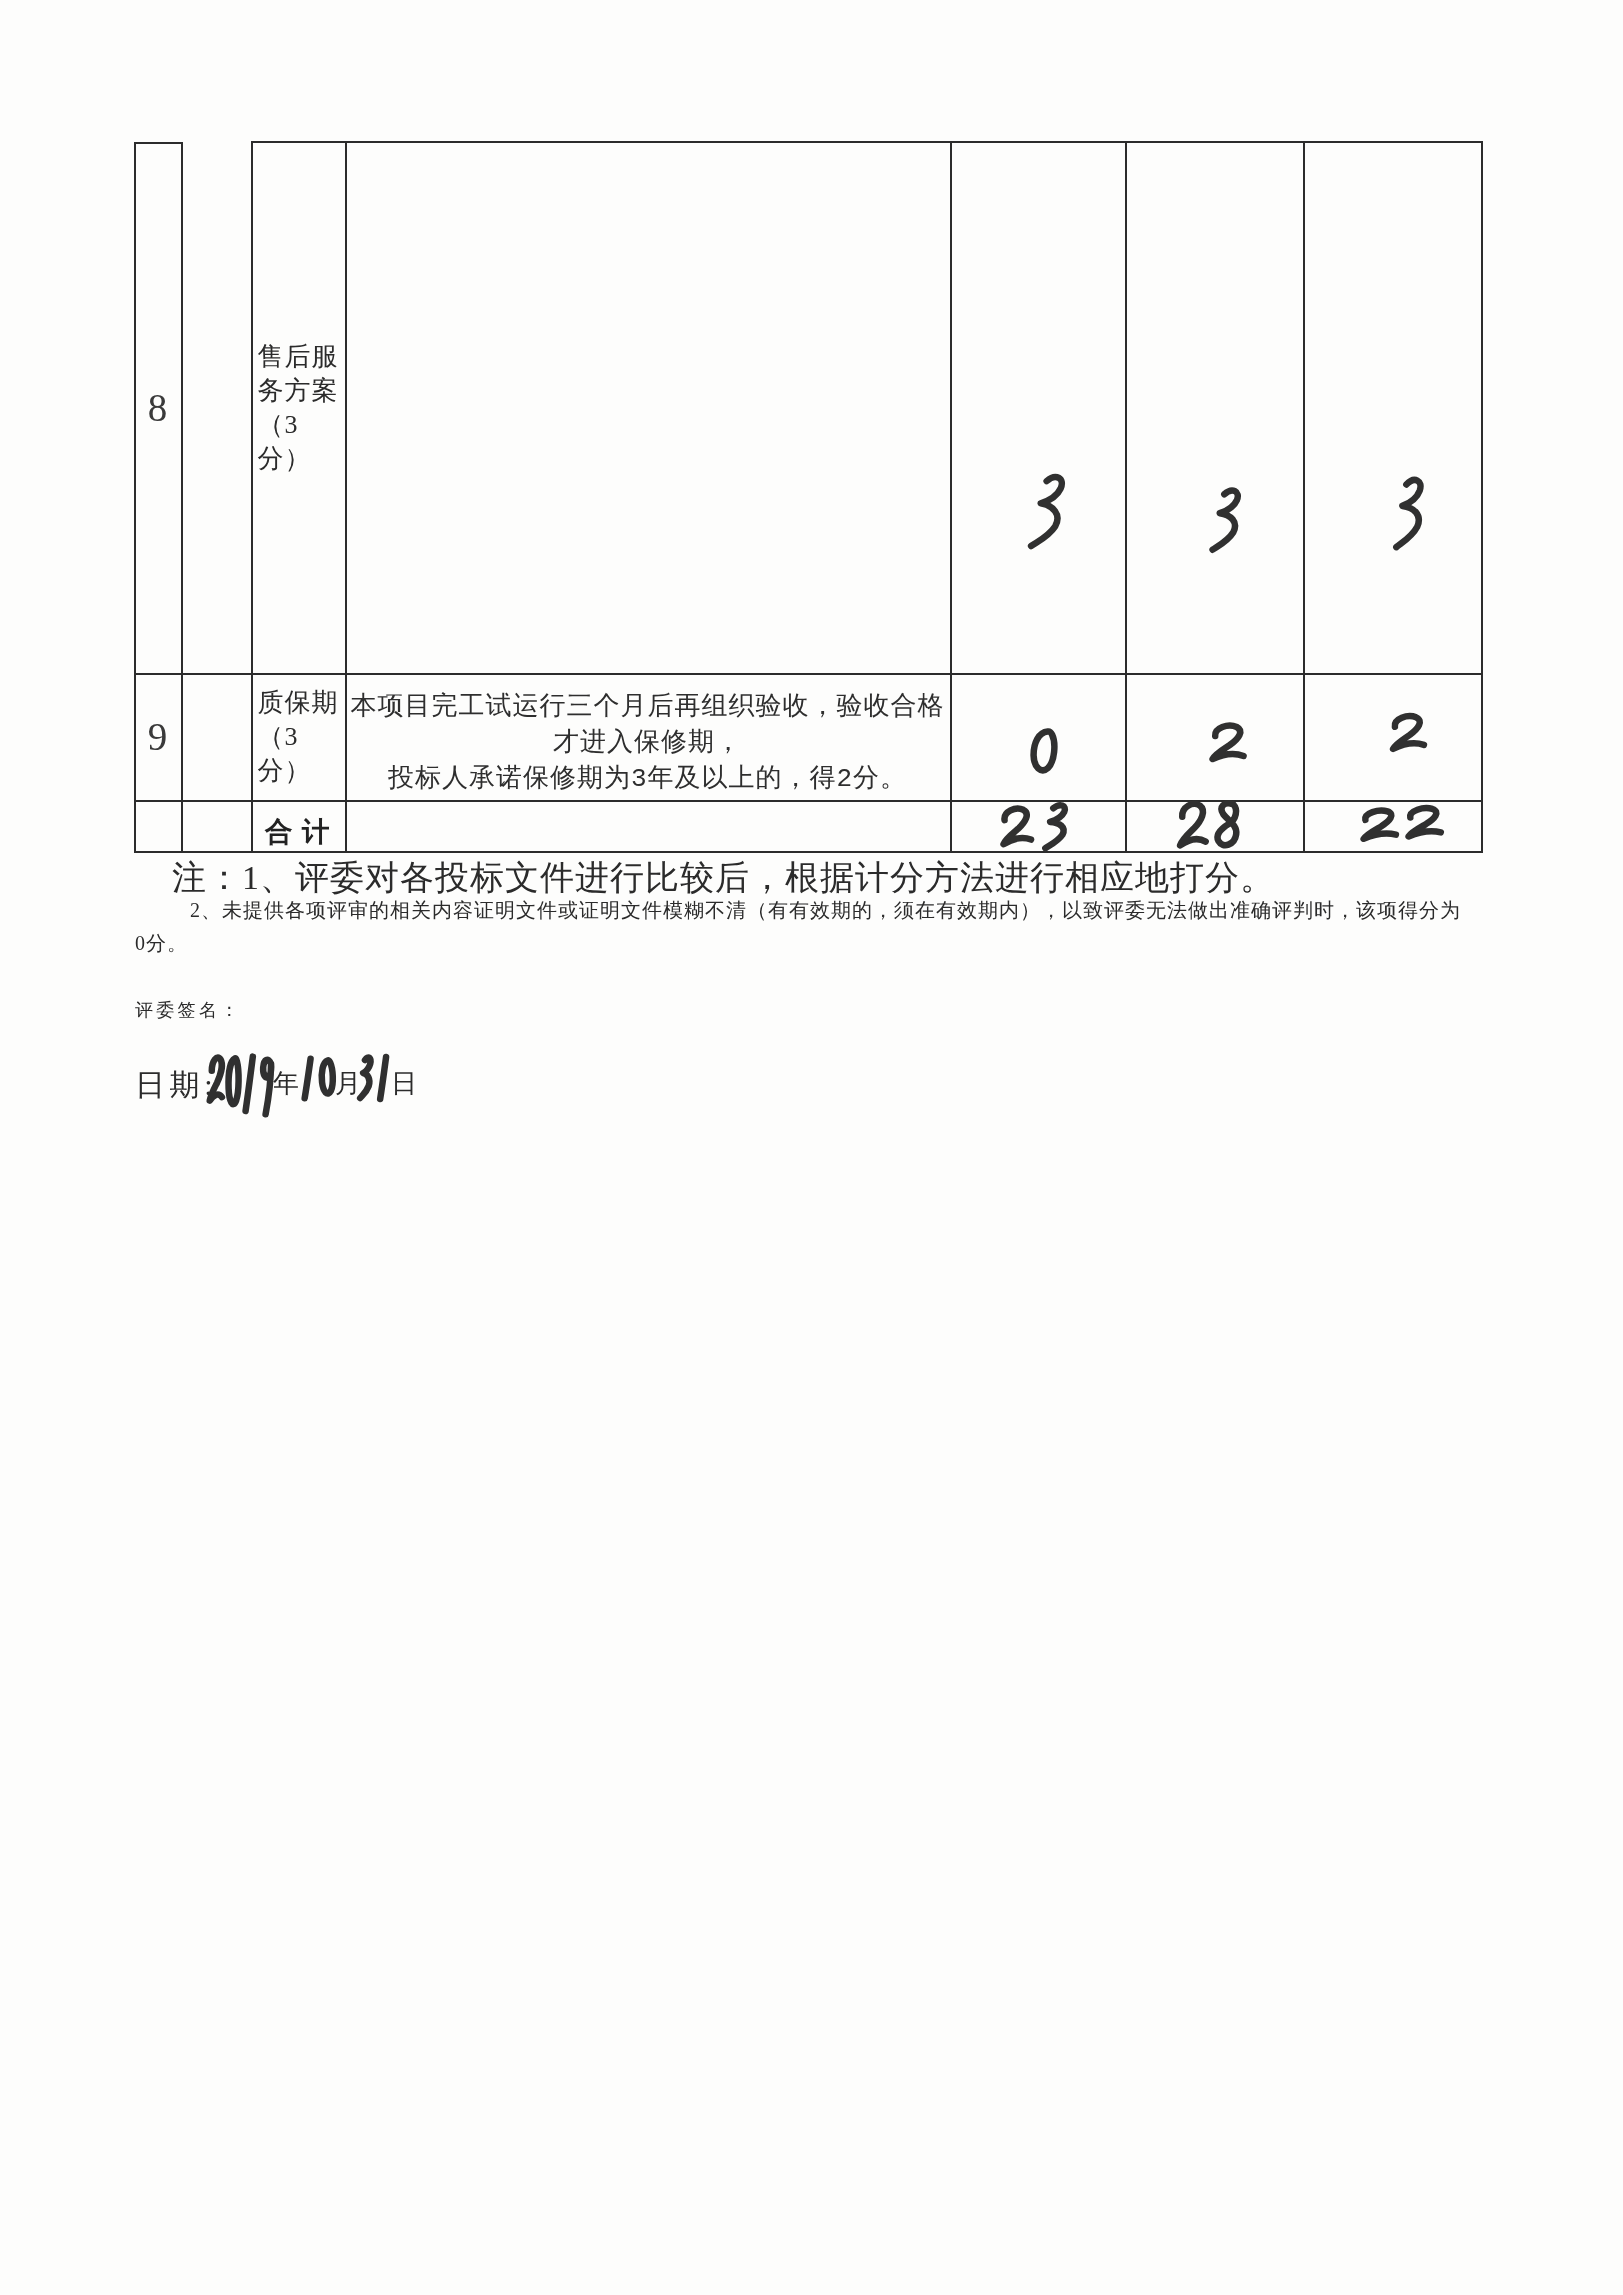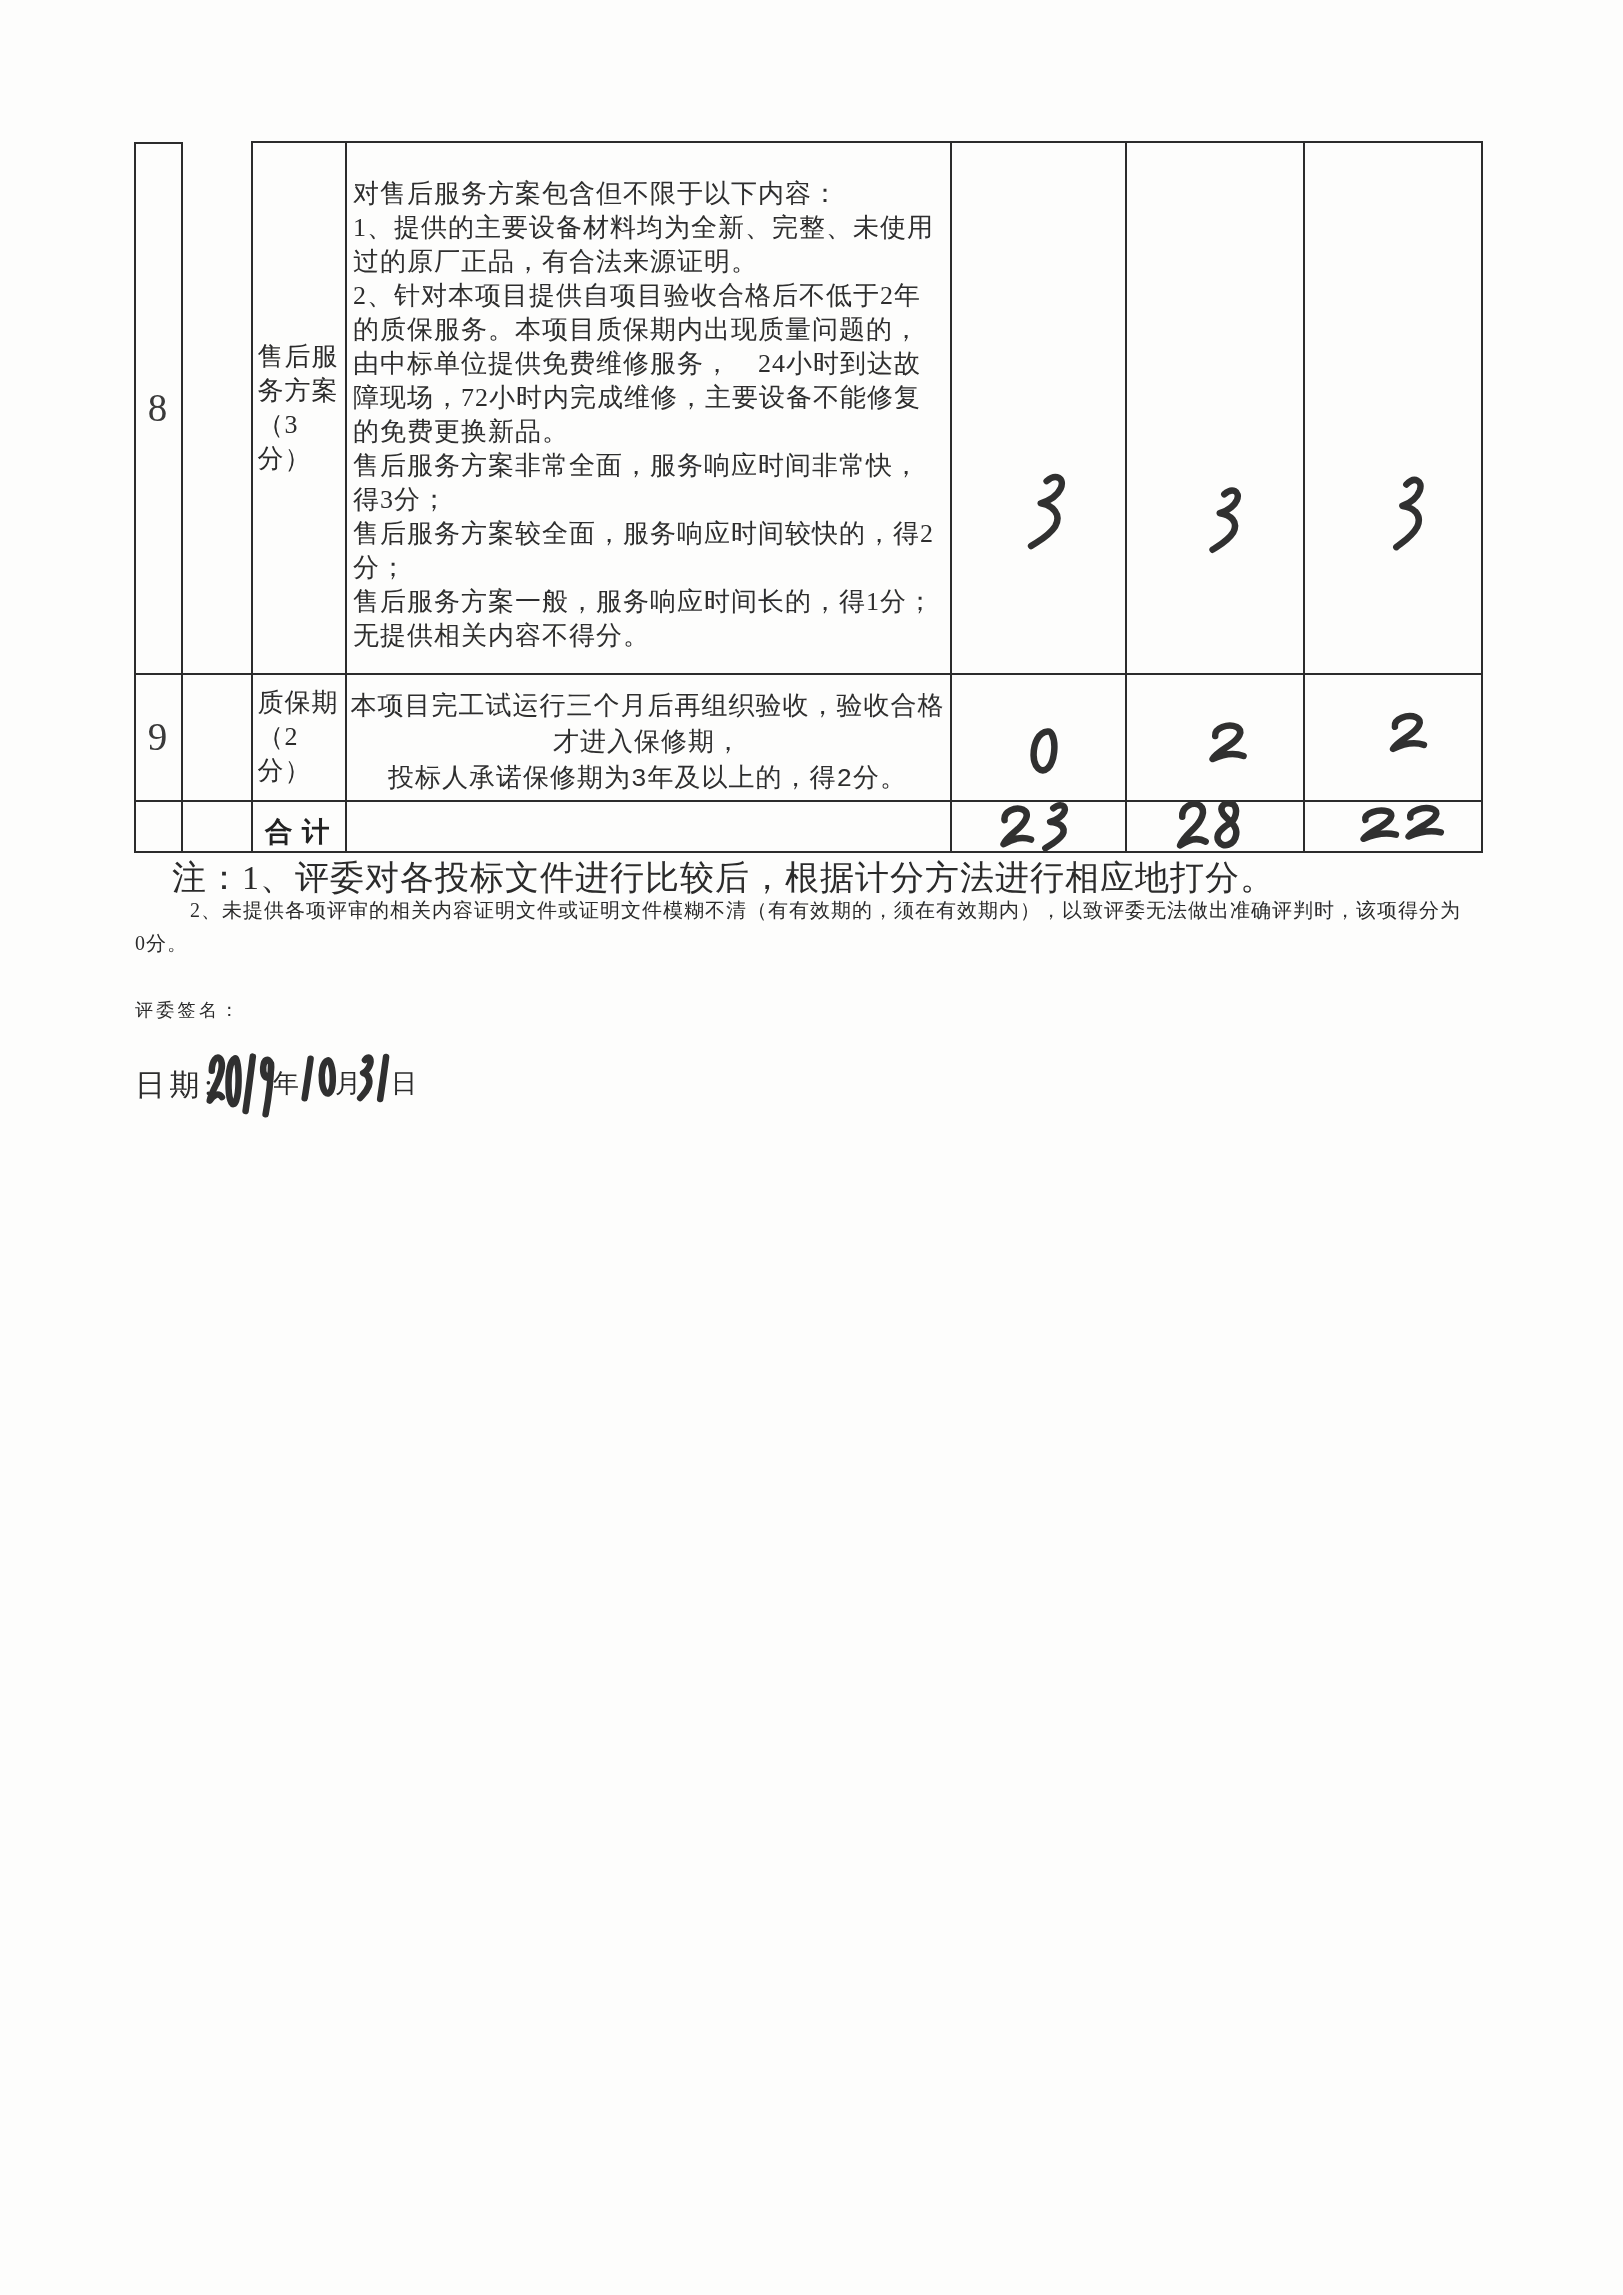--- a/index.html
+++ b/index.html
@@ -76,42 +76,35 @@
   <div class="tline hl" style="left:134px;top:800px;width:1349px;"></div>
   <div class="tline hl" style="left:134px;top:851px;width:1349px;"></div>
 
   <div class="cell rownum" style="left:136px;top:144px;width:43px;height:528px;">8</div>
 
   <div class="cell crit" style="left:253px;top:144px;width:90px;height:528px;">售后服
 务方案
 （3
 分）</div>
 
-  <div class="desc8">对售后服务方案包含但不限于以下内容：
-1、提供的主要设备材料均为全新、完整、未使用过的原厂正品，有合法来源证明。
-2、针对本项目提供自项目验收合格后不低于2年的质保服务。本项目质保期内出现质量问题的，由中标单位提供免费维修服务，　24小时到达故障现场，72小时内完成维修，主要设备不能修复的免费更换新品。
-售后服务方案非常全面，服务响应时间非常快，得3分；
-售后服务方案较全面，服务响应时间较快的，得2分；
-售后服务方案一般，服务响应时间长的，得1分；
-无提供相关内容不得分。</div>
 
   <svg class="hw" style="left:1018px;top:469px;width:51px;height:86px;transform:rotate(2deg);" viewBox="0 0 50 100" preserveAspectRatio="none">
       <use href="#hw-3" x="0"></use>
     </svg>
   <svg class="hw" style="left:1200px;top:484px;width:45px;height:73px;" viewBox="0 0 50 100" preserveAspectRatio="none">
       <use href="#hw-3" x="0"></use>
     </svg>
   <svg class="hw" style="left:1382px;top:473px;width:47px;height:82px;transform:rotate(-2deg);" viewBox="0 0 50 100" preserveAspectRatio="none">
       <use href="#hw-3" x="0"></use>
     </svg>
 
   <div class="cell rownum" style="left:136px;top:675px;width:43px;height:123px;">9</div>
 
   <div class="cell crit" style="left:253px;top:675px;width:90px;height:123px;">质保期
-（2
+（3
 分）</div>
 
   <div class="desc9">本项目完工试运行三个月后再组织验收，验收合格才进入保修期，
 投标人承诺保修期为3年及以上的，得2分。</div>
 
   <svg class="hw" style="left:1024px;top:724px;width:34px;height:56px;transform:rotate(9deg);" viewBox="0 0 50 100" preserveAspectRatio="none">
       <use href="#hw-0" x="0"></use>
     </svg>
   <svg class="hw" style="left:1204px;top:720px;width:43px;height:50px;" viewBox="0 0 50 100" preserveAspectRatio="none">
       <use href="#hw-2" x="0"></use>

